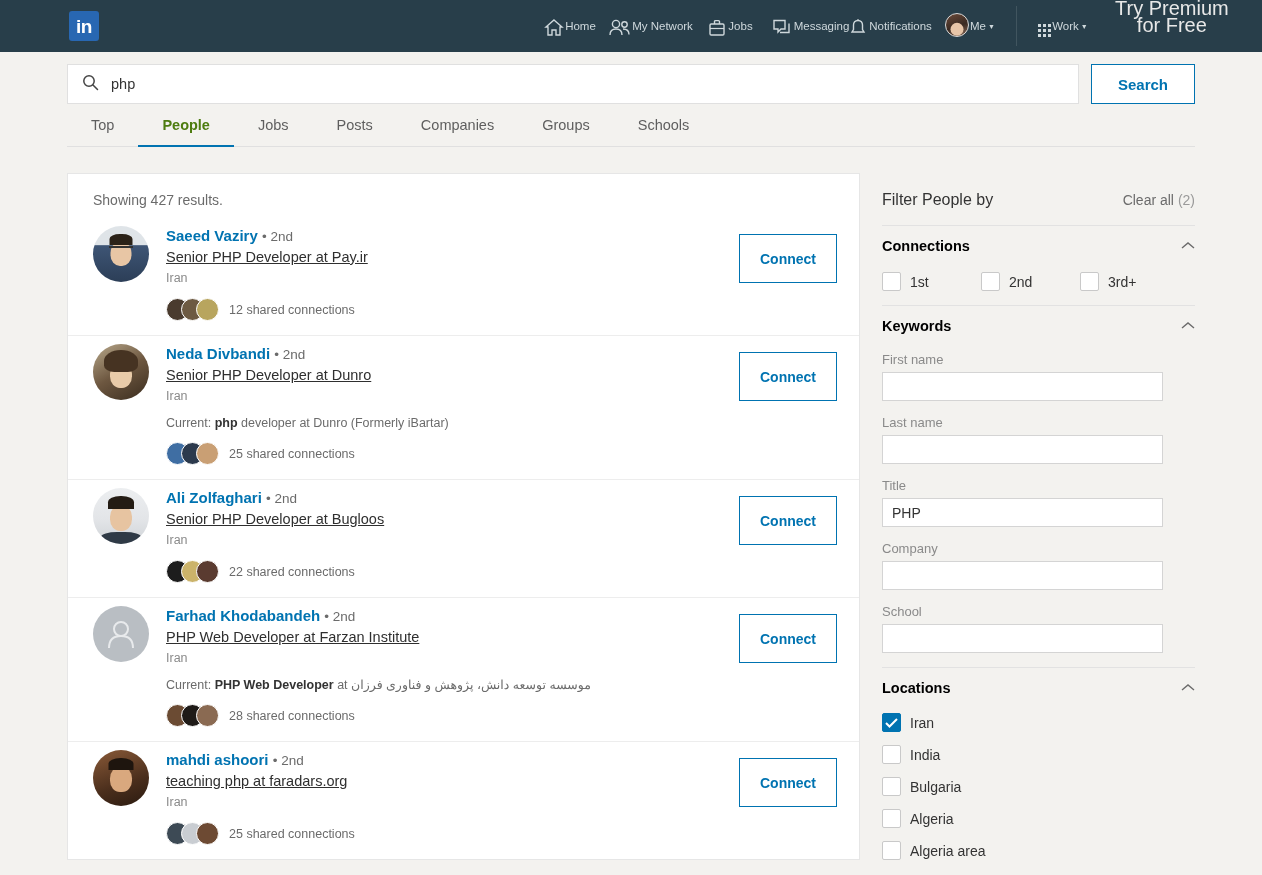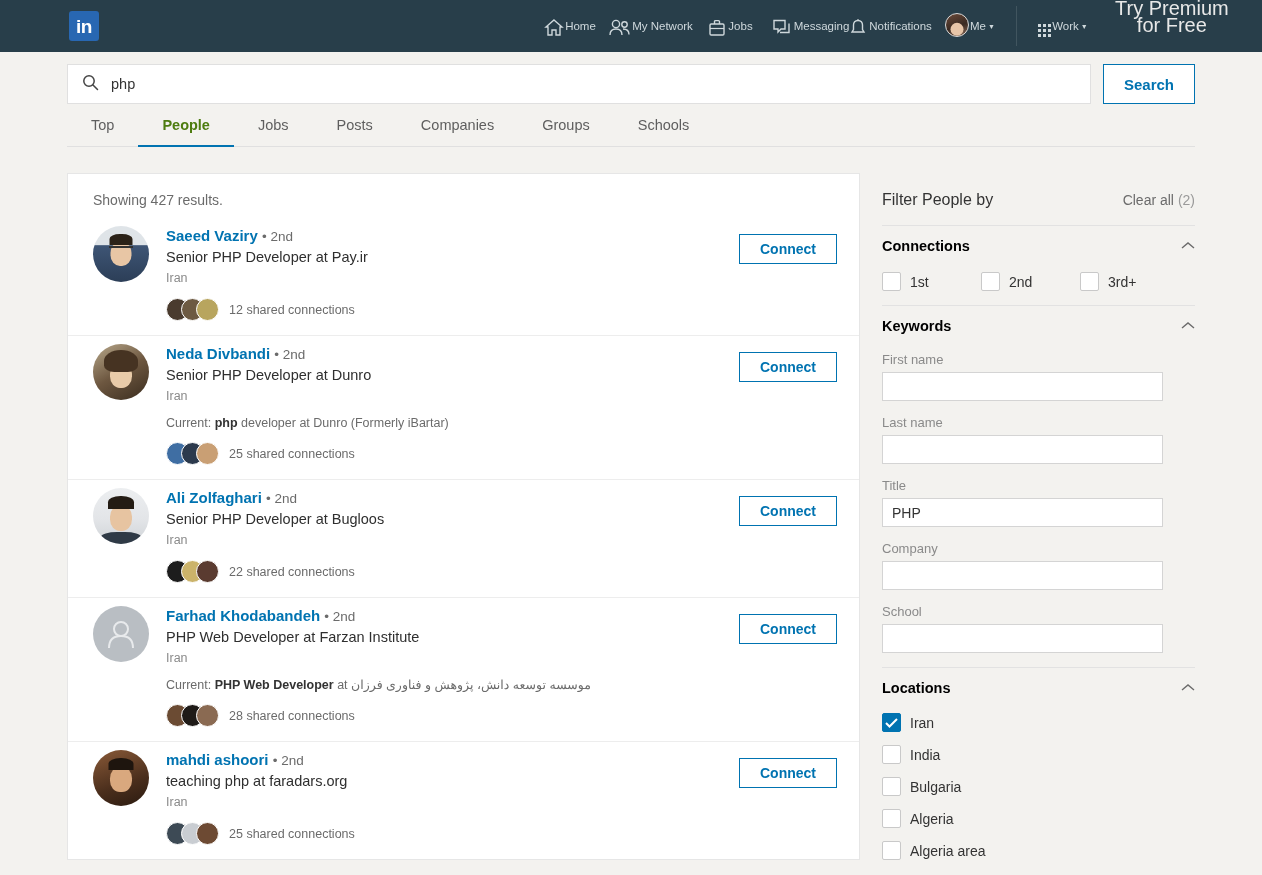--- a/index.html
+++ b/index.html
@@ -66,21 +66,21 @@
   .search-box {
     flex: 1; height: 40px; background: #fff; border: 1px solid #e0e0e0;
     display: flex; align-items: center; padding: 0 10px;
   }
   .search-box .mag { margin: 0 12px 0 4px; }
   .search-box input {
     border: none; outline: none; flex: 1; font-size: 14.5px;
     color: #333; font-family: "Liberation Sans", sans-serif;
   }
   .search-btn {
-    width: 92px; height: 40px; border: 1px solid #0073b1;
+    width: 104px; height: 40px; border: 1px solid #0073b1;
     background: #fff; color: #0073b1; font-size: 15px;
     font-weight: 600; cursor: pointer;
     font-family: "Liberation Sans", sans-serif;
   }
 
   
   .tabs {
     margin: 0 67px; display: flex; gap: 0;
     border-bottom: 1px solid #e0e0e0; height: 43px; align-items: stretch;
   }
@@ -113,40 +113,40 @@
   .res-photo {
     width: 56px; height: 56px; border-radius: 50%;
     flex: none; margin-right: 17px; overflow: hidden; position: relative;
   }
   .res-body { flex: 1; min-width: 0; }
   .res-name-line { font-size: 15px; line-height: 20px; }
   .res-name {
     color: #0073b1; font-weight: 600; cursor: pointer;
   }
   .res-degree { color: #6b6b6b; font-size: 13.5px; font-weight: 400; }
-  .res-headline { font-size: 14.5px; color: #2f2f2f; line-height: 21px; }
+  .res-headline { font-size: 14.5px; color: #2f2f2f; line-height: 21px; text-decoration: underline; }
   .res-location { font-size: 12.5px; color: #8a8a8a; line-height: 20px; }
   .res-current {
     font-size: 12.5px; color: #6b6b6b; margin-top: 8px; line-height: 18px;
   }
   .res-current b { color: #333; font-weight: 700; }
   .rtl { direction: rtl; unicode-bidi: embed; }
   .shared {
     display: flex; align-items: center; margin-top: 10px; text-align: right;
   }
   .face-stack { display: flex; margin-right: 10px; }
   .face {
     width: 23px; height: 23px; border-radius: 50%;
     border: 1.5px solid #fff; margin-left: -8px;
   }
   .face:first-child { margin-left: 0; }
   .shared-txt { font-size: 12.5px; color: #6b6b6b; }
   .connect-btn {
     position: absolute; right: 22px; top: 16px;
-    width: 98px; height: 30px;
+    width: 98px; height: 49px;
     border: 1px solid #0073b1; background: #fff;
     color: #0073b1; font-size: 14px; font-weight: 600;
     cursor: pointer; font-family: "Liberation Sans", sans-serif;
   }
 
   
   .filters { width: 313px; padding-top: 18px; }
   .filters-head {
     display: flex; justify-content: space-between; align-items: baseline;
     padding-bottom: 16px;

